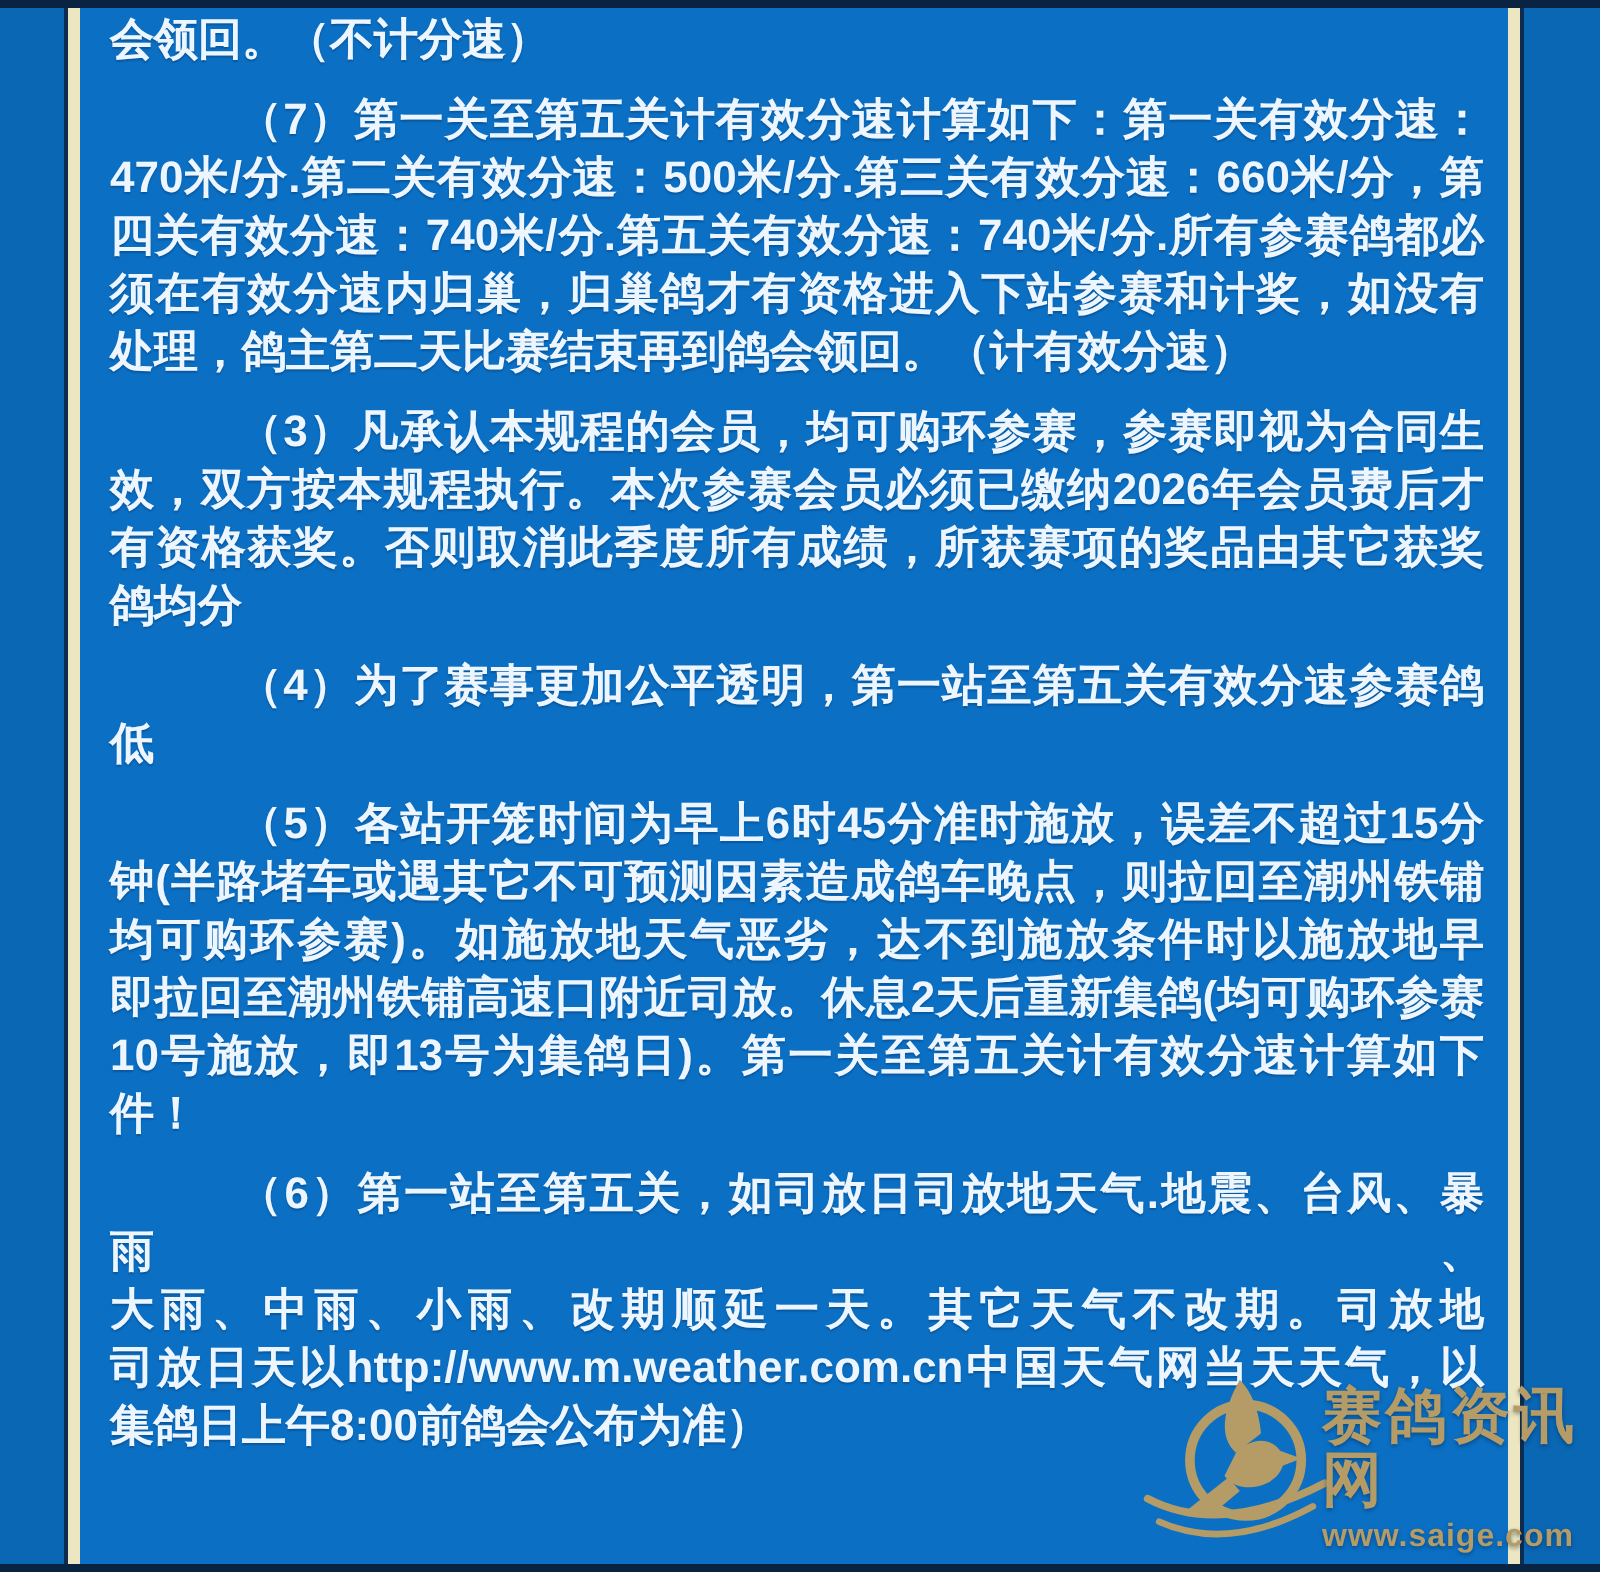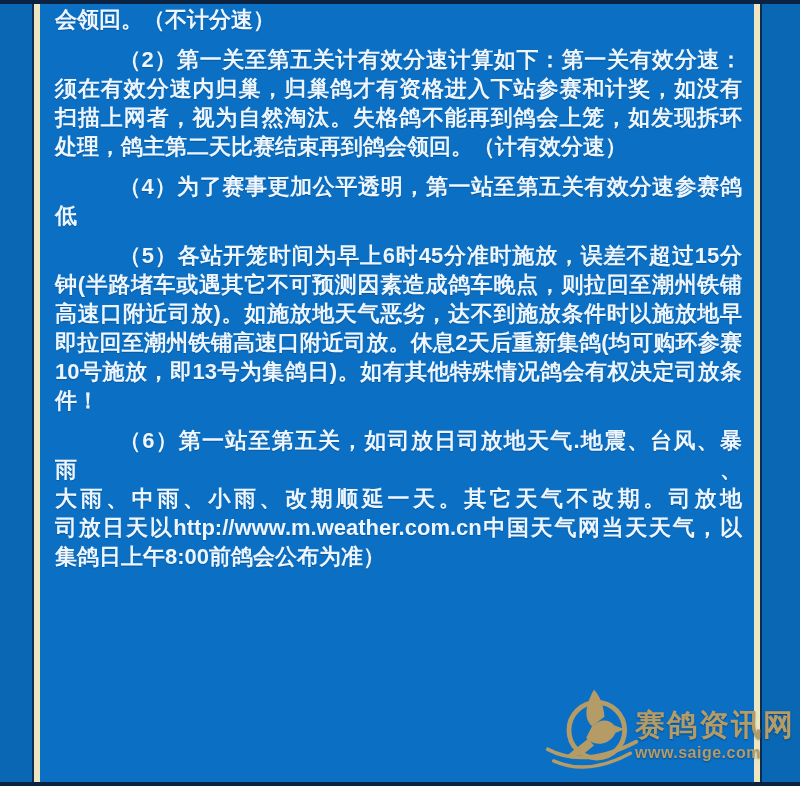--- a/index.html
+++ b/index.html
@@ -69,21 +69,21 @@
     word-break: break-all;
     white-space: normal;
     text-shadow: 0 1px 1px rgba(0,40,90,0.35);
   }
   .line.last { text-align-last: left; }
   .line.first-indent { text-indent: 64px; }
 
   
   .watermark {
     position: absolute;
-    left: 543px;
+    left: 569px;
     top: 686px;
     display: flex;
     align-items: center;
     z-index: 4;
     color: #b59c66;
   }
   .wm-logo { flex: 0 0 auto; }
   .wm-text { margin-left: -6px; }
   .wm-name {
     font-size: 30px;
@@ -108,34 +108,41 @@
   <div class="inner"></div>
 
   <div class="stripe left"></div>
   <div class="stripe right"></div>
 
   <div class="content" id="paragraphs-container">
       <div class="para">
         <div class="line last">会领回。（不计分速）</div>
       </div>
       <div class="para indent">
-        <div class="line first-indent">（2）第一关至第五关计有效分速计算如下：第一关有效分速：</div>
+        <div class="line first-indent">（7）第一关至第五关计有效分速计算如下：第一关有效分速：</div>
+        <div class="line">470米/分.第二关有效分速：500米/分.第三关有效分速：660米/分，第</div>
+        <div class="line">四关有效分速：740米/分.第五关有效分速：740米/分.所有参赛鸽都必</div>
         <div class="line">须在有效分速内归巢，归巢鸽才有资格进入下站参赛和计奖，如没有</div>
-        <div class="line">扫描上网者，视为自然淘汰。失格鸽不能再到鸽会上笼，如发现拆环</div>
         <div class="line last">处理，鸽主第二天比赛结束再到鸽会领回。（计有效分速）</div>
+      </div>
+      <div class="para indent">
+        <div class="line first-indent">（3）凡承认本规程的会员，均可购环参赛，参赛即视为合同生</div>
+        <div class="line">效，双方按本规程执行。本次参赛会员必须已缴纳2026年会员费后才</div>
+        <div class="line">有资格获奖。否则取消此季度所有成绩，所获赛项的奖品由其它获奖</div>
+        <div class="line last">鸽均分</div>
       </div>
       <div class="para indent">
         <div class="line first-indent">（4）为了赛事更加公平透明，第一站至第五关有效分速参赛鸽低</div>
       </div>
       <div class="para indent">
         <div class="line first-indent">（5）各站开笼时间为早上6时45分准时施放，误差不超过15分</div>
         <div class="line">钟(半路堵车或遇其它不可预测因素造成鸽车晚点，则拉回至潮州铁铺</div>
-        <div class="line">高速口附近司放)。如施放地天气恶劣，达不到施放条件时以施放地早</div>
+        <div class="line">均可购环参赛)。如施放地天气恶劣，达不到施放条件时以施放地早</div>
         <div class="line">即拉回至潮州铁铺高速口附近司放。休息2天后重新集鸽(均可购环参赛</div>
-        <div class="line">10号施放，即13号为集鸽日)。如有其他特殊情况鸽会有权决定司放条</div>
+        <div class="line">10号施放，即13号为集鸽日)。第一关至第五关计有效分速计算如下</div>
         <div class="line last">件！</div>
       </div>
       <div class="para indent">
         <div class="line first-indent">（6）第一站至第五关，如司放日司放地天气.地震、台风、暴雨、</div>
         <div class="line">大雨、中雨、小雨、改期顺延一天。其它天气不改期。司放地</div>
         <div class="line">司放日天以http://www.m.weather.com.cn中国天气网当天天气，以</div>
         <div class="line last">集鸽日上午8:00前鸽会公布为准）</div>
       </div>
     </div>
 

